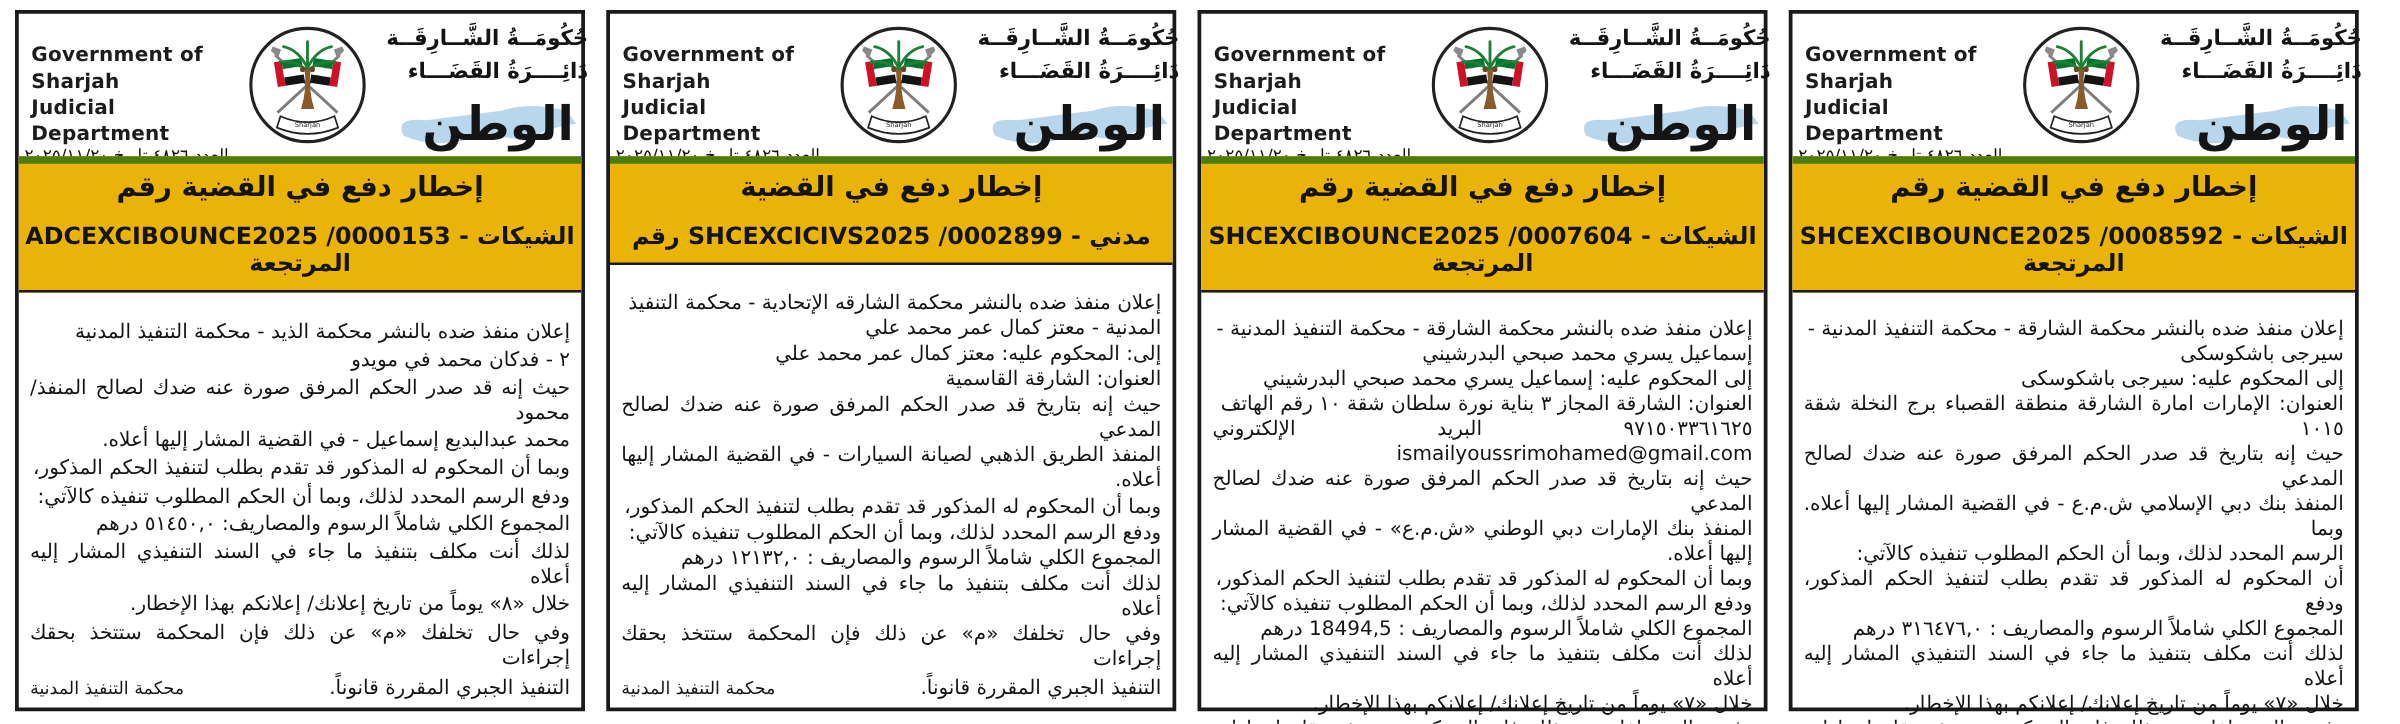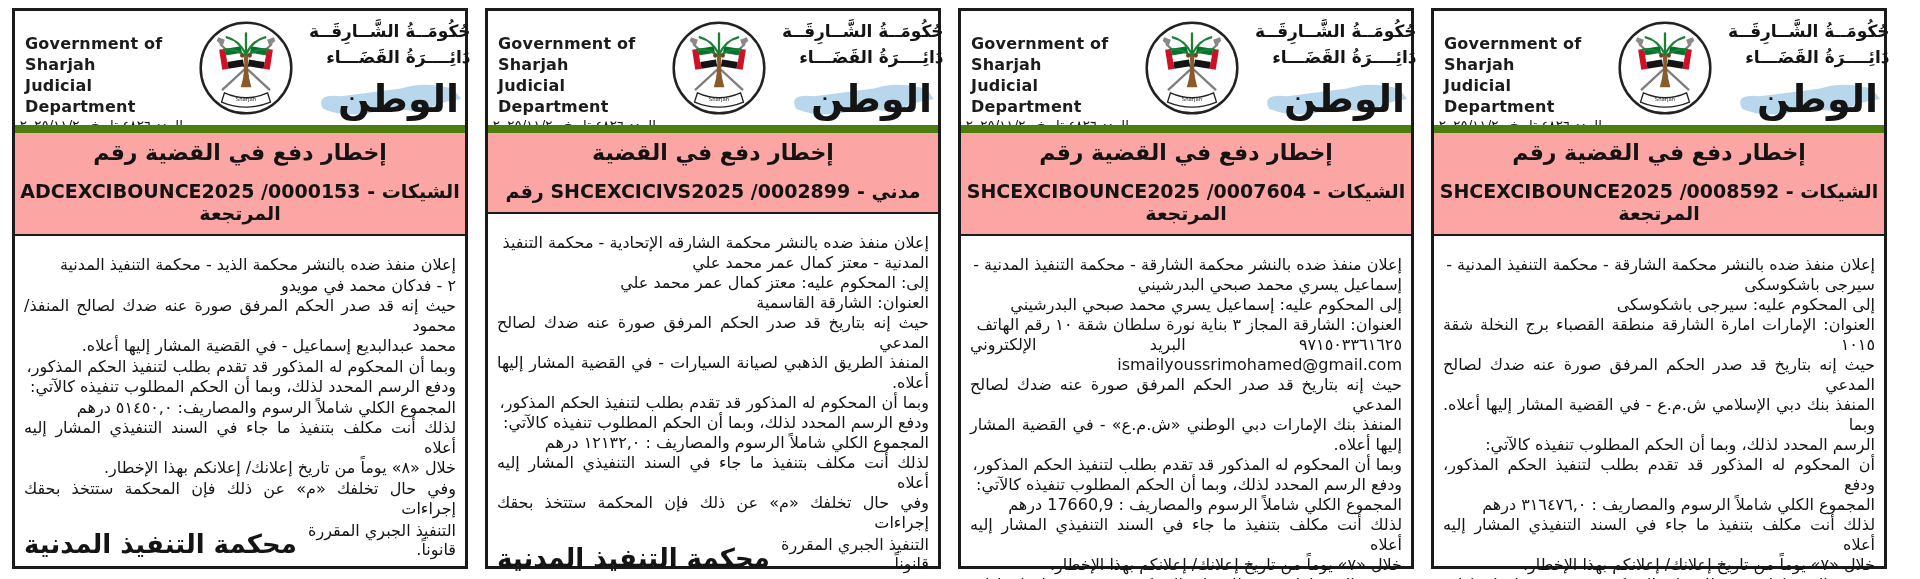--- a/index.html
+++ b/index.html
@@ -23,33 +23,33 @@
   .issue{margin-top:auto;font-size:13.5px;direction:rtl;text-align:left;padding-bottom:1px;white-space:nowrap;}
   .h-center{flex:1;display:flex;justify-content:center;align-items:flex-start;}
   .emblem{width:96px;height:96px;margin-top:1px;}
   .h-right{width:160px;display:flex;flex-direction:column;align-items:flex-start;}
   .ar-name{direction:rtl;text-align:right;font-size:17px;font-weight:700;line-height:1.5;white-space:nowrap;}
   .watan{position:relative;margin-top:auto;height:46px;width:150px;text-align:right;}
   .watan .blob{position:absolute;right:-4px;top:3px;width:150px;height:42px;}
   .watan-text{position:relative;font-size:38px;font-weight:900;line-height:44px;letter-spacing:-1px;}
   
   .title-bar{
-    background:#fca5a5;border-top:8px solid #4d7c0f;border-bottom:2px solid #1a1a1a;
+    background:#eab308;border-top:6px solid #4d7c0f;border-bottom:2px solid #1a1a1a;
     text-align:center;padding:7px 4px 10px;
   }
   .t1{font-size:22px;font-weight:800;direction:rtl;}
   .t2{font-size:19px;font-weight:800;direction:ltr;margin-top:15px;letter-spacing:0;}
   
   .n-body{
     flex:1;display:flex;flex-direction:column;justify-content:space-evenly;
     direction:rtl;padding:19px 9px 0;font-size:16px;line-height:1.25;
     text-align:justify;text-align-last:right;
   }
   .footrow{display:flex;justify-content:space-between;align-items:flex-end;padding:2px 9px 7px;}
-  .court{font-weight:700;font-size:26px;direction:rtl;white-space:nowrap;}
+  .court{font-weight:400;font-size:14px;direction:rtl;white-space:nowrap;}
   .lastline{direction:rtl;font-size:16px;text-align:right;}
 </style>
 </head>
 <body>
 
 <svg width="0" height="0" style="position:absolute" aria-hidden="true">
   <defs>
     <g id="sharjah-emblem">
       <circle cx="50" cy="50" r="47.2" fill="#ffffff" stroke="#222" stroke-width="2.6"></circle>
       <g stroke="#7d7d7d" stroke-width="2.4">
@@ -223,21 +223,21 @@
     <div class="n-body">
         <div class="bline">إعلان منفذ ضده بالنشر محكمة الشارقة - محكمة التنفيذ المدنية -</div>
         <div class="bline">إسماعيل يسري محمد صبحي البدرشيني</div>
         <div class="bline">إلى المحكوم عليه: إسماعيل يسري محمد صبحي البدرشيني</div>
         <div class="bline">العنوان: الشارقة المجاز ٣ بناية نورة سلطان شقة ١٠ رقم الهاتف</div>
         <div class="bline">٩٧١٥٠٣٣٦١٦٢٥ البريد الإلكتروني ismailyoussrimohamed@gmail.com</div>
         <div class="bline">حيث إنه بتاريخ قد صدر الحكم المرفق صورة عنه ضدك لصالح المدعي</div>
         <div class="bline">المنفذ بنك الإمارات دبي الوطني «ش.م.ع» - في القضية المشار إليها أعلاه.</div>
         <div class="bline">وبما أن المحكوم له المذكور قد تقدم بطلب لتنفيذ الحكم المذكور،</div>
         <div class="bline">ودفع الرسم المحدد لذلك، وبما أن الحكم المطلوب تنفيذه كالآتي:</div>
-        <div class="bline">المجموع الكلي شاملاً الرسوم والمصاريف : 17660,9 درهم</div>
+        <div class="bline">المجموع الكلي شاملاً الرسوم والمصاريف : 18494,5 درهم</div>
         <div class="bline">لذلك أنت مكلف بتنفيذ ما جاء في السند التنفيذي المشار إليه أعلاه</div>
         <div class="bline">خلال «٧» يوماً من تاريخ إعلانك/ إعلانكم بهذا الإخطار.</div>
         <div class="bline">وفي حالة تخلفك عن ذلك فإن المحكمة ستتخذ بحقك إجراءات التنفيذ</div>
       </div>
 
   </article>
 
   <article class="notice">
     <div class="n-header">
       <div class="h-left">

